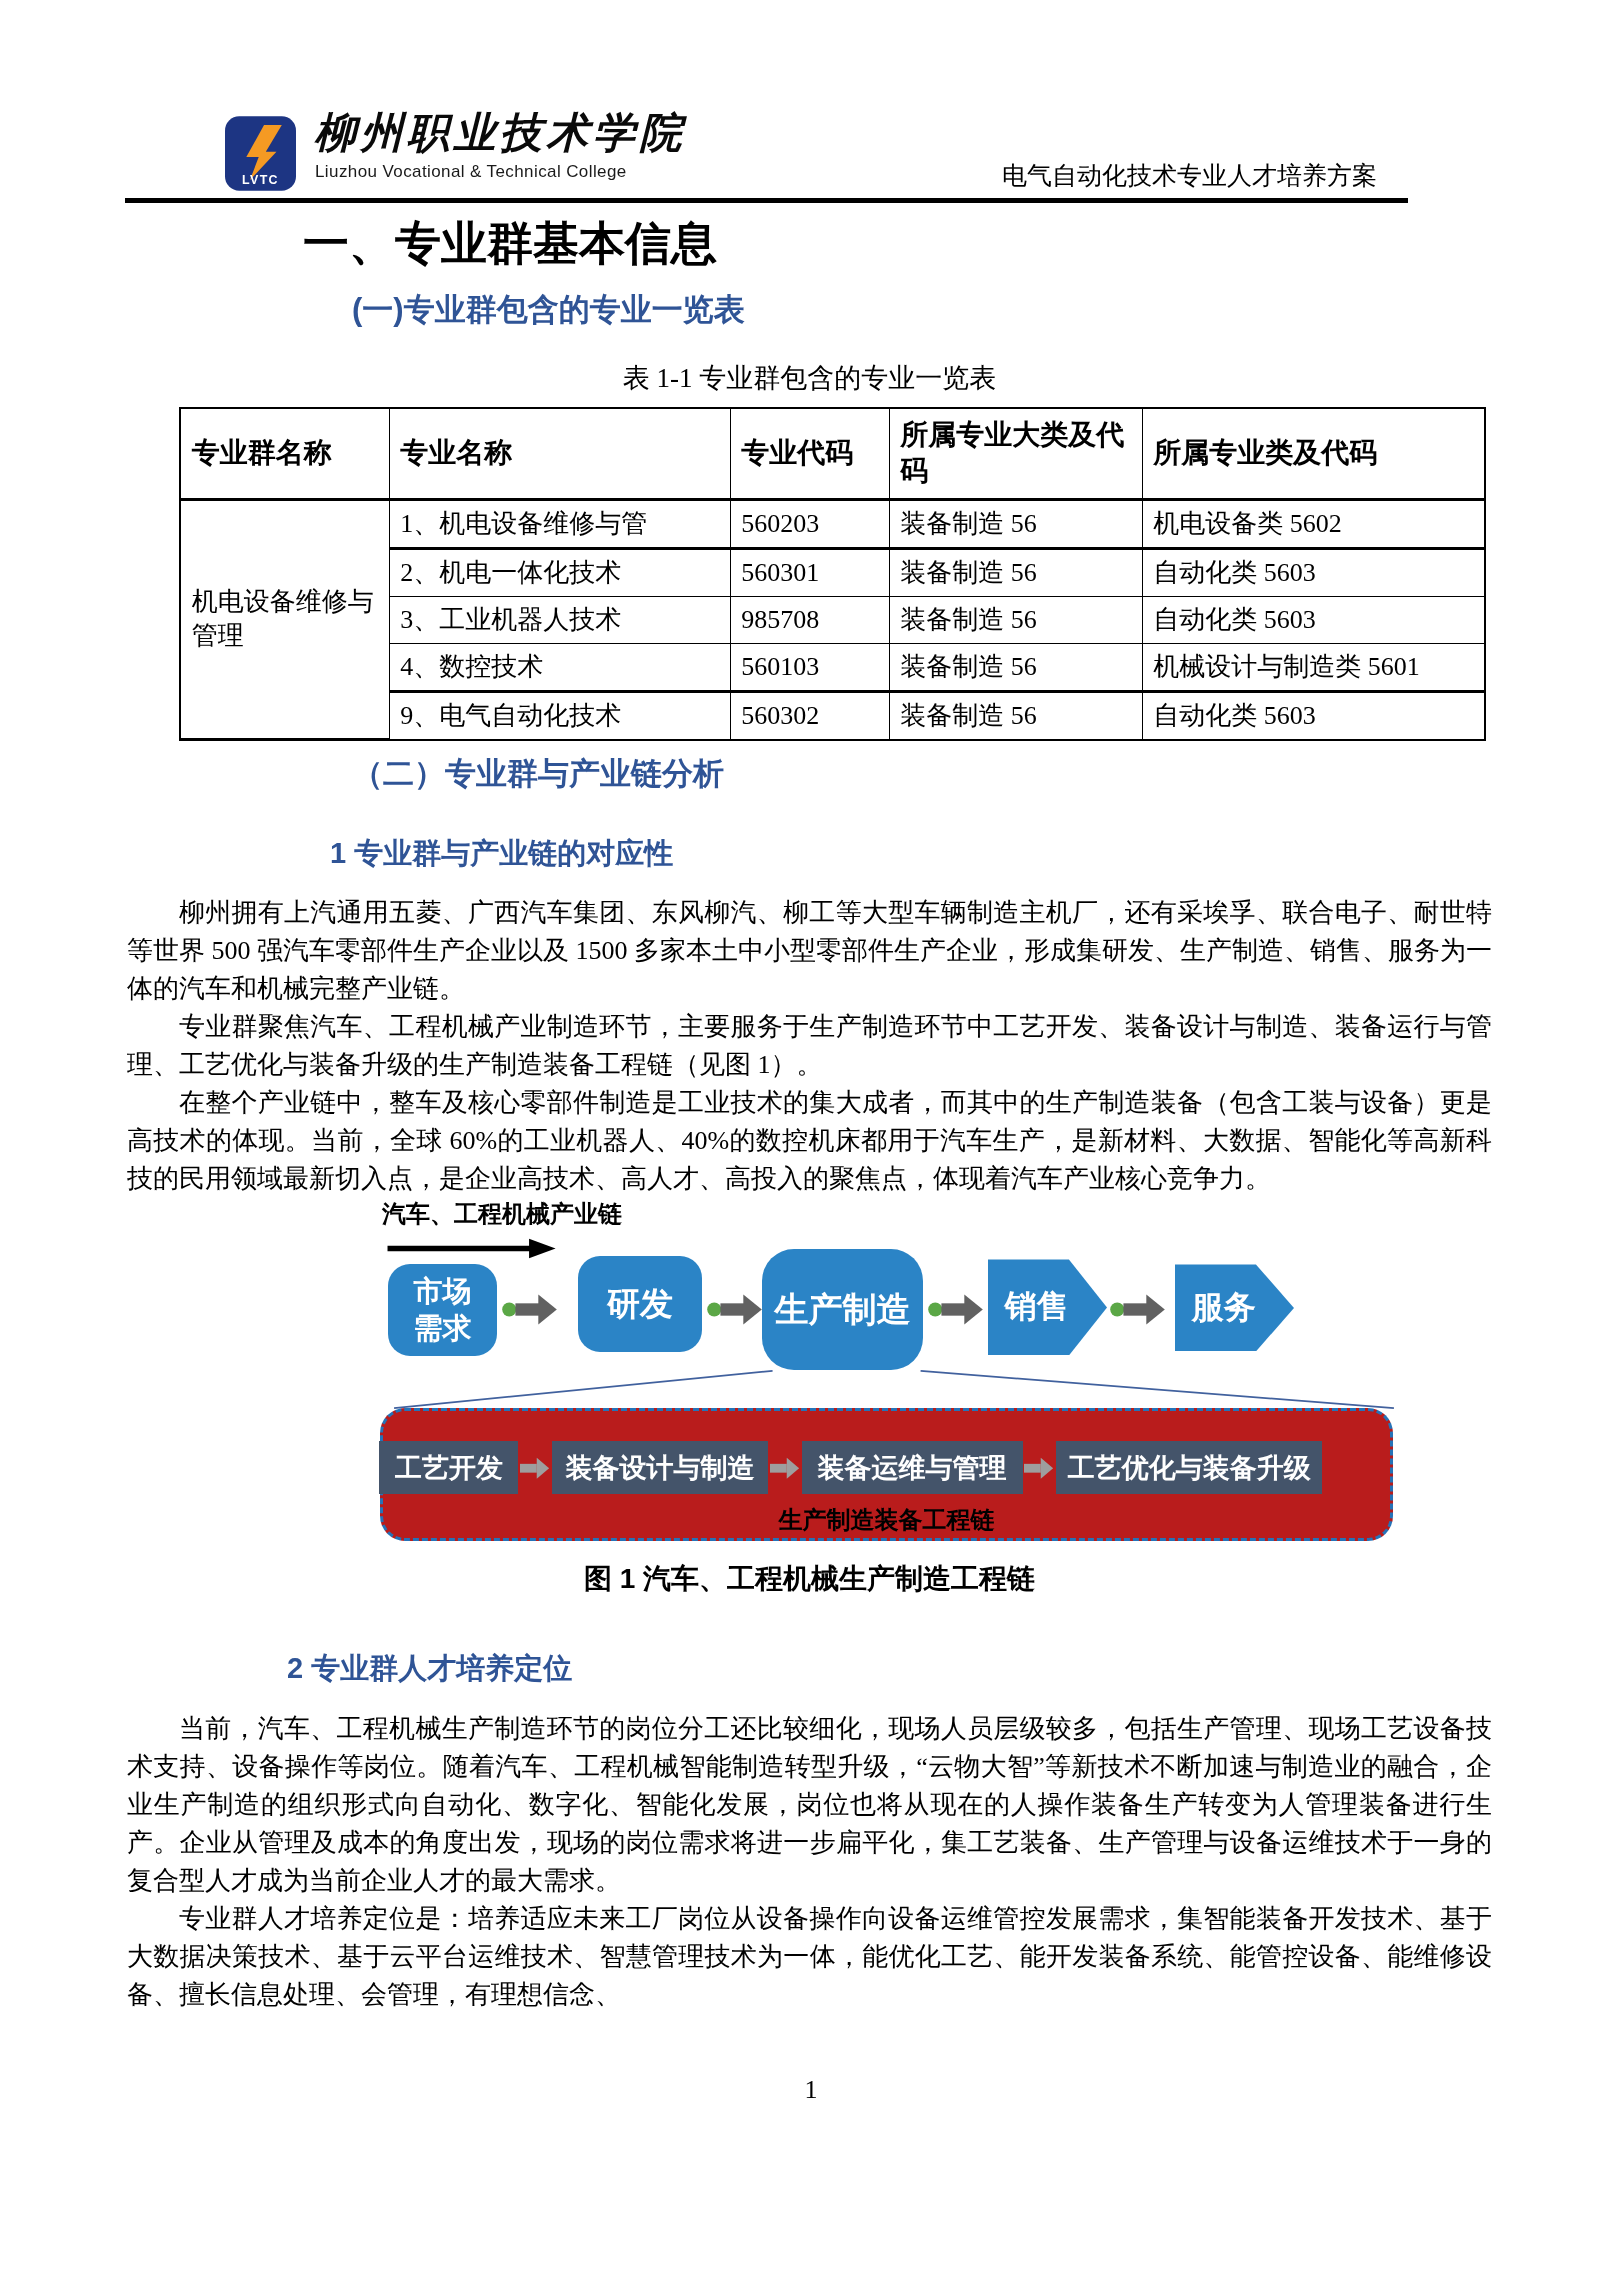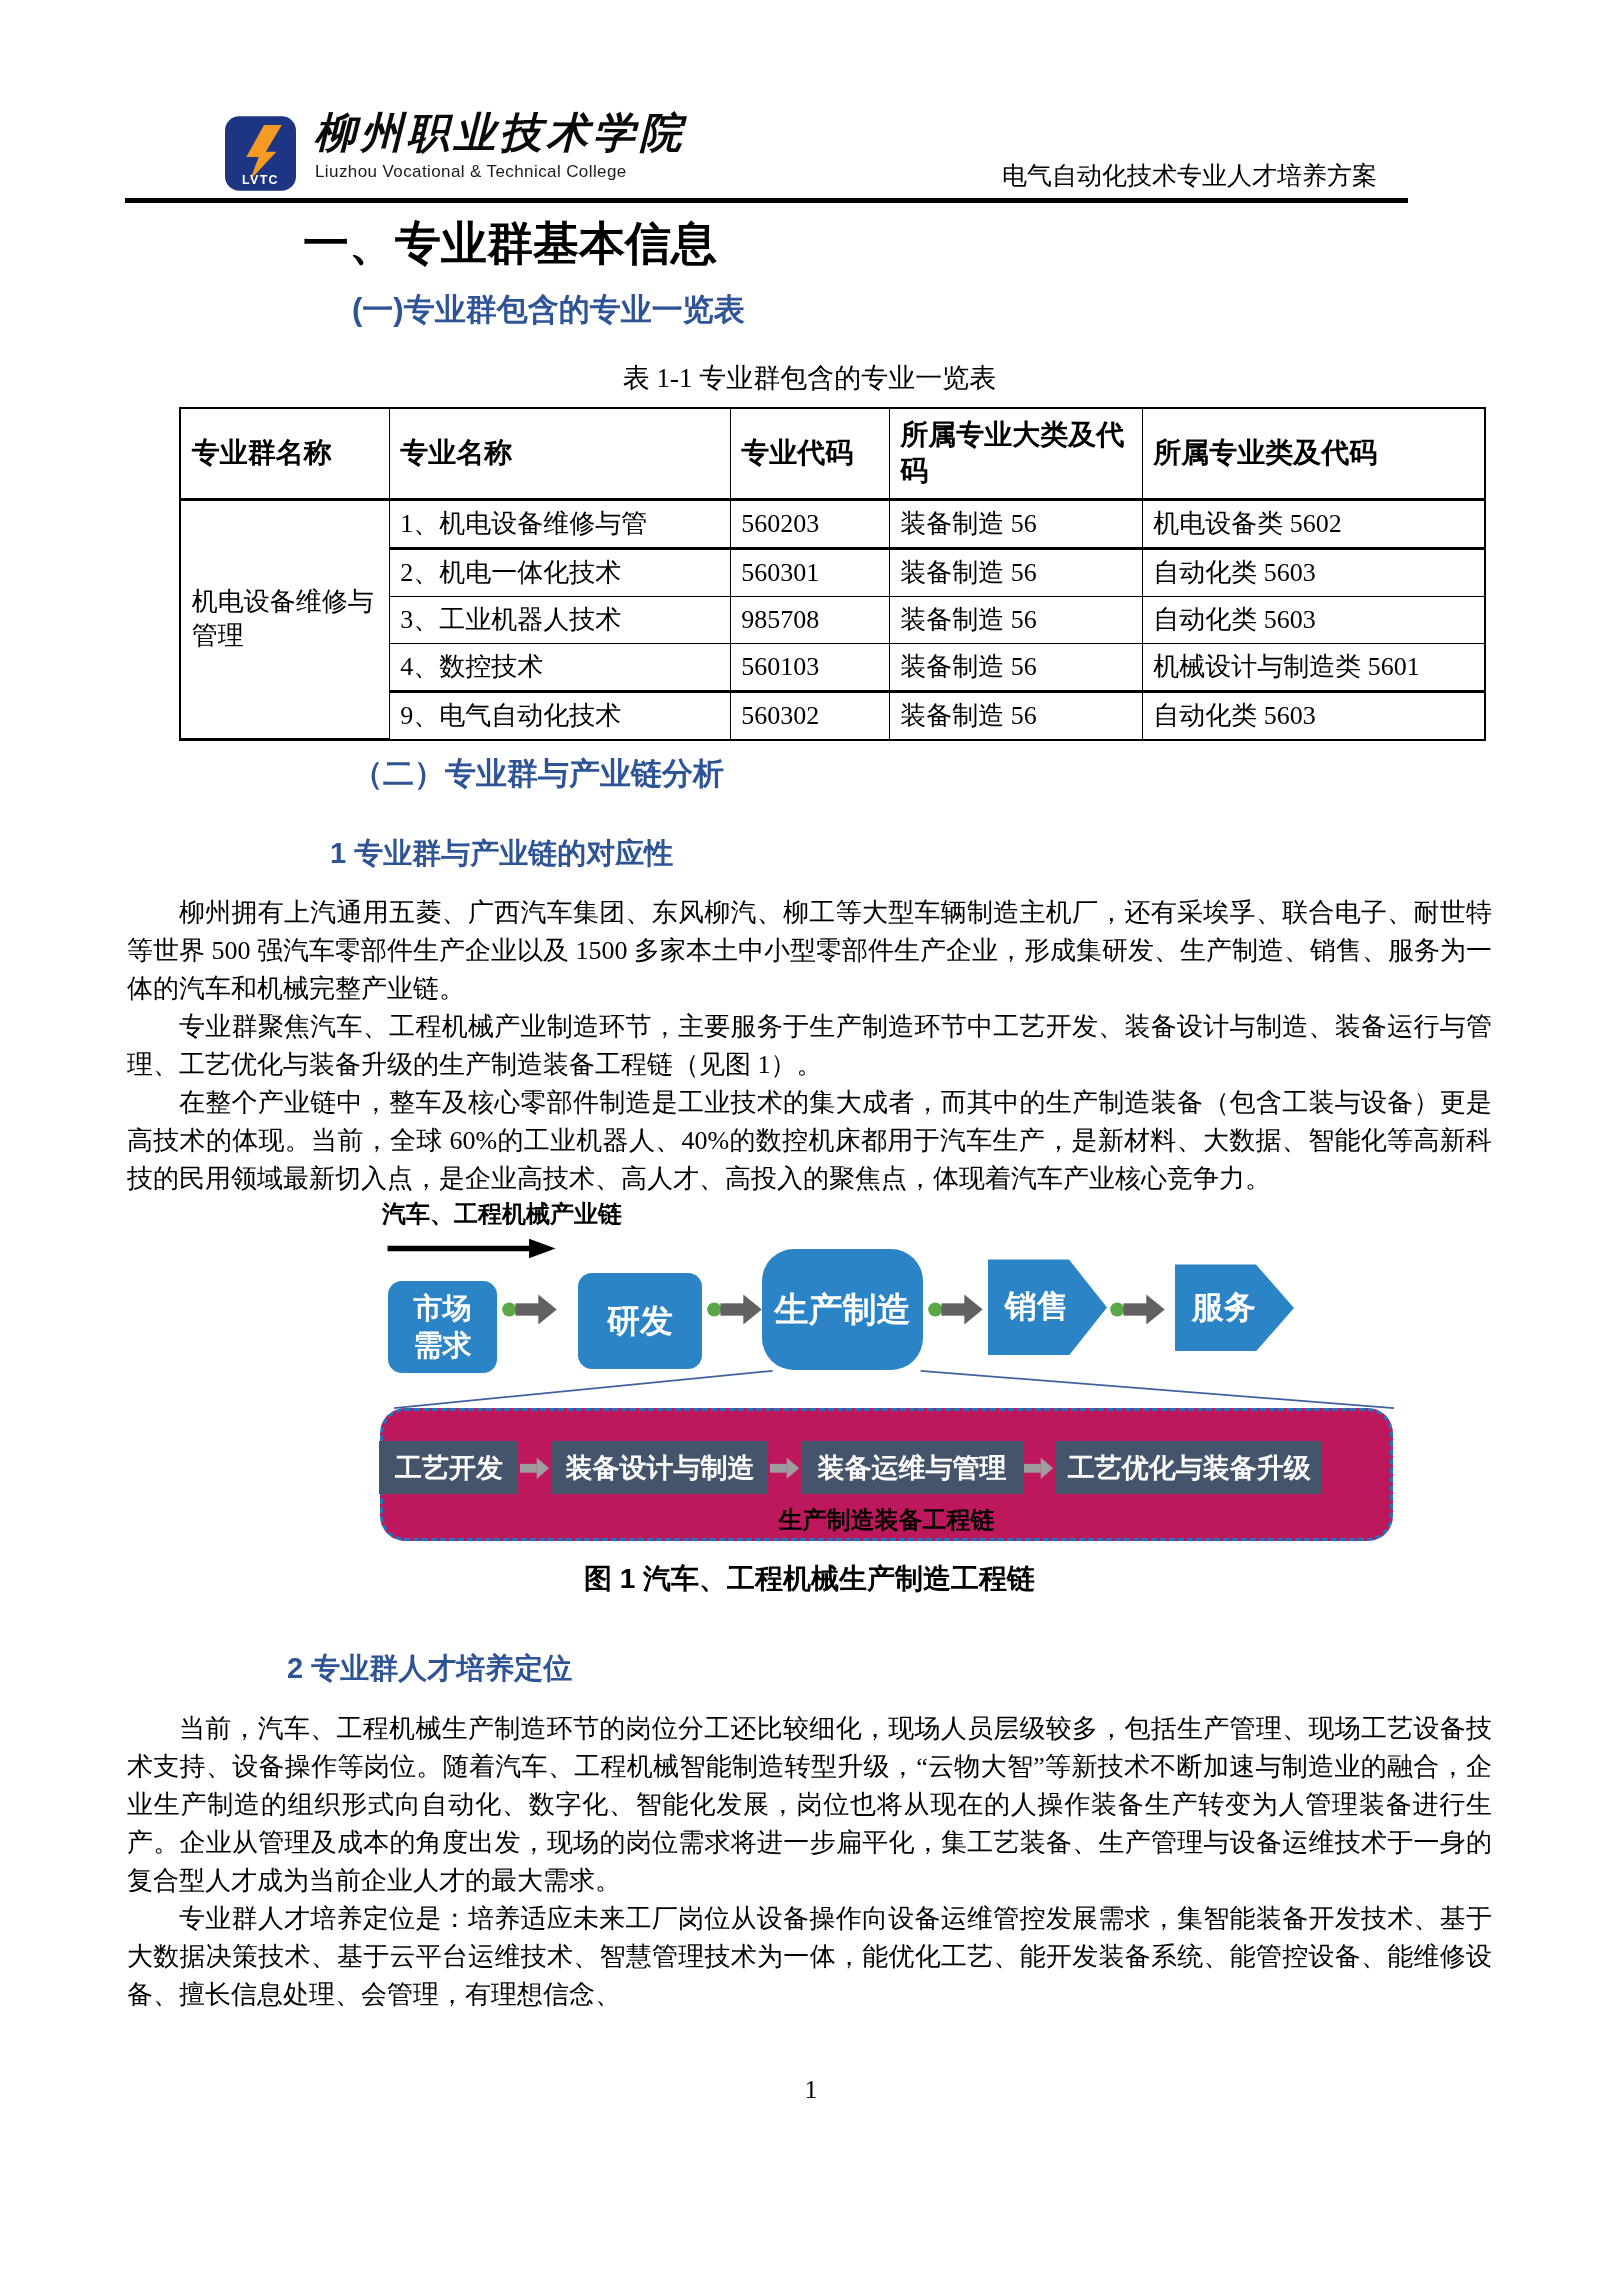--- a/index.html
+++ b/index.html
@@ -44,31 +44,31 @@
   .para{font-size:26px;line-height:38px;text-align:justify;margin:0;text-indent:2em;}
   .para-first{margin-top:21.4px;}
 
   
   .figure{position:relative;height:401px;margin-top:7.1px;}
   .chain-label{position:absolute;left:255px;top:-7.1px;font-family:"Liberation Sans","DejaVu Sans",sans-serif;
                font-weight:bold;font-size:24px;}
   .chain-arrow{position:absolute;left:258px;top:32px;}
   .node{position:absolute;background:#2B84C6;color:#fff;display:flex;align-items:center;justify-content:center;
         text-align:center;font-family:"Liberation Sans","DejaVu Sans",sans-serif;font-weight:bold;}
-  .node-round{border-radius:14px;margin-top:17px;}
+  .node-round{border-radius:22px;}
   .node-1{left:261px;top:59px;width:109px;height:92px;font-size:29px;line-height:37px;padding:0 19.6px;box-sizing:border-box;}
   .node-2{left:451px;top:51px;width:124px;height:96px;font-size:33px;}
   .node-3{left:635px;top:44px;width:161px;height:121px;font-size:34px;border-radius:32px;}
   .node-4{left:861px;top:54px;width:119px;height:96px;font-size:32px;
           clip-path:polygon(0 0,68% 0,100% 50%,68% 100%,0 100%);padding-right:21.4px;box-sizing:border-box;}
   .node-5{left:1048px;top:59px;width:119px;height:87px;font-size:32px;
           clip-path:polygon(0 0,68% 0,100% 50%,68% 100%,0 100%);padding-right:21.4px;box-sizing:border-box;}
   .conn{position:absolute;top:86px;}
   .funnel{position:absolute;left:250px;top:165px;}
-  .dashed-box{position:absolute;left:253px;top:203px;width:1007px;height:127px;background:#be185d;
+  .dashed-box{position:absolute;left:253px;top:203px;width:1007px;height:127px;background:#b91c1c;
               border:3.6px dashed #2573B8;border-radius:25px;text-decoration:underline;}
   .sub-row{position:absolute;left:-3.6px;top:30px;display:flex;align-items:center;}
   .sub-box{background:#44546A;color:#fff;height:53px;display:flex;align-items:center;justify-content:center;
            font-family:"Liberation Sans","DejaVu Sans",sans-serif;font-weight:bold;font-size:27px;}
   .sb-1{width:139px;} .sb-2{width:216px;} .sb-3{width:221px;} .sb-4{width:266px;}
   .sub-arrow{margin:0 1.8px;flex:none;}
   .sub-label{position:absolute;left:0;right:0;top:93px;text-align:center;
              font-family:"Liberation Sans","DejaVu Sans",sans-serif;font-weight:bold;font-size:24px;color:#000;}
   .fig-caption{position:absolute;left:0;right:0;top:355px;text-align:center;
                font-family:"Liberation Sans","DejaVu Sans",sans-serif;font-weight:bold;font-size:28px;}

